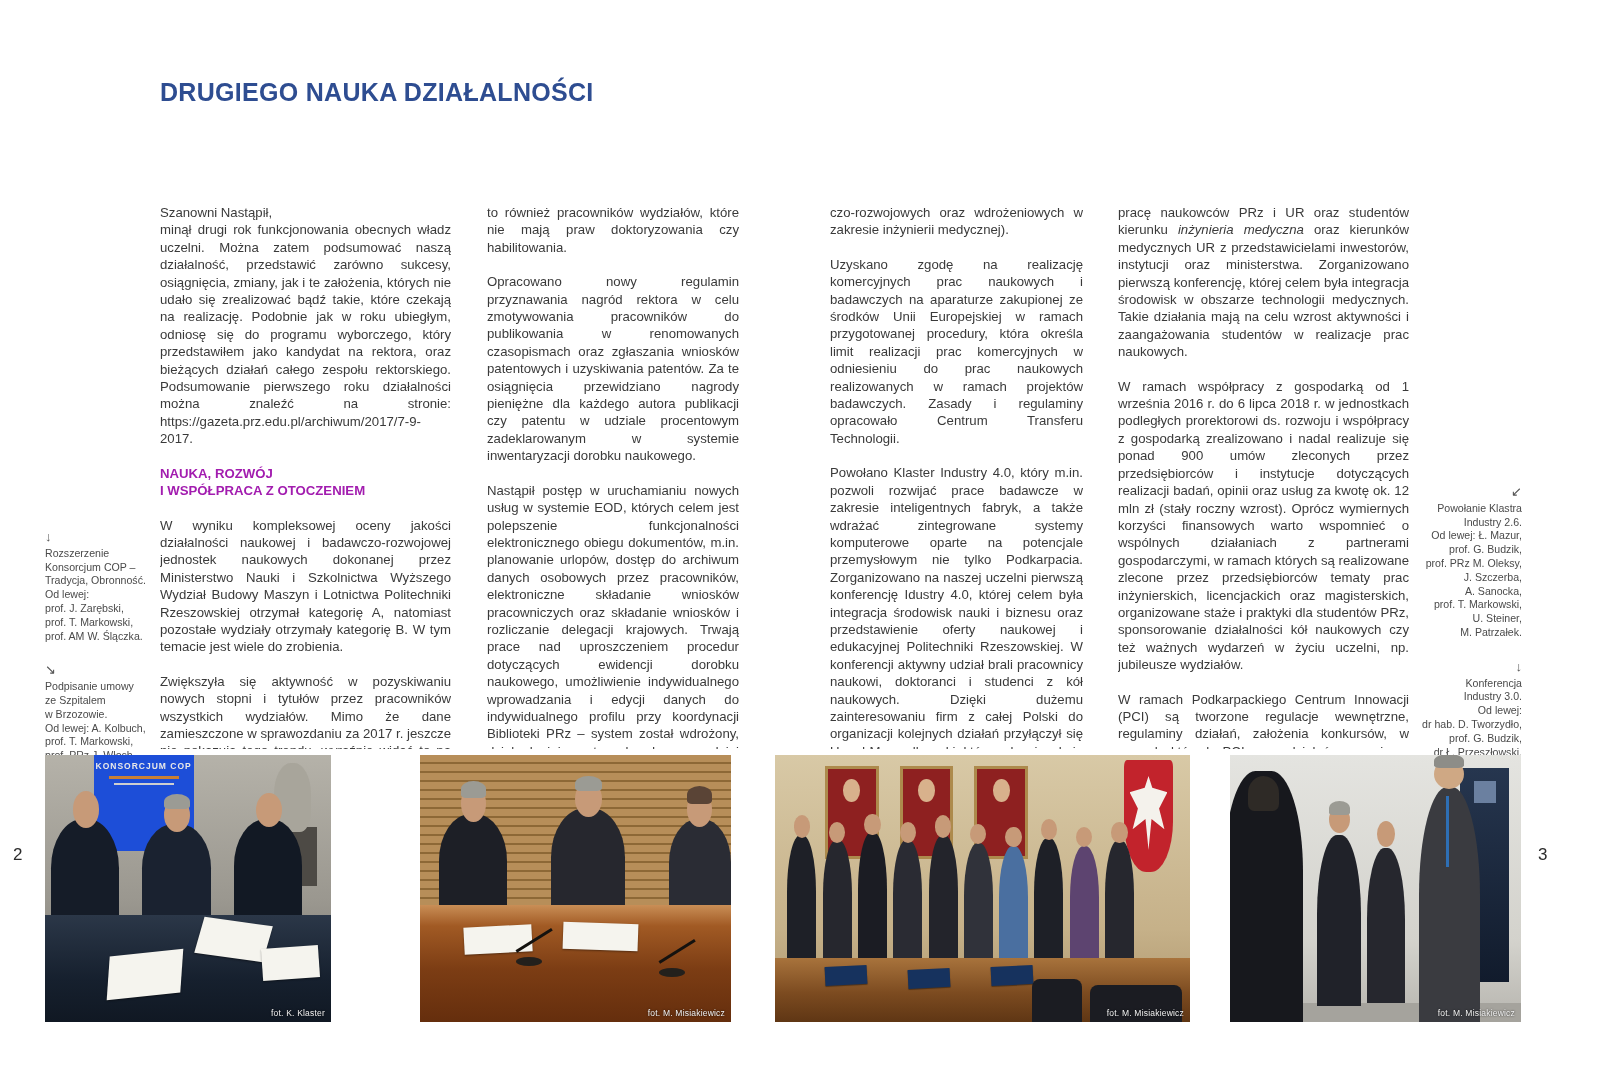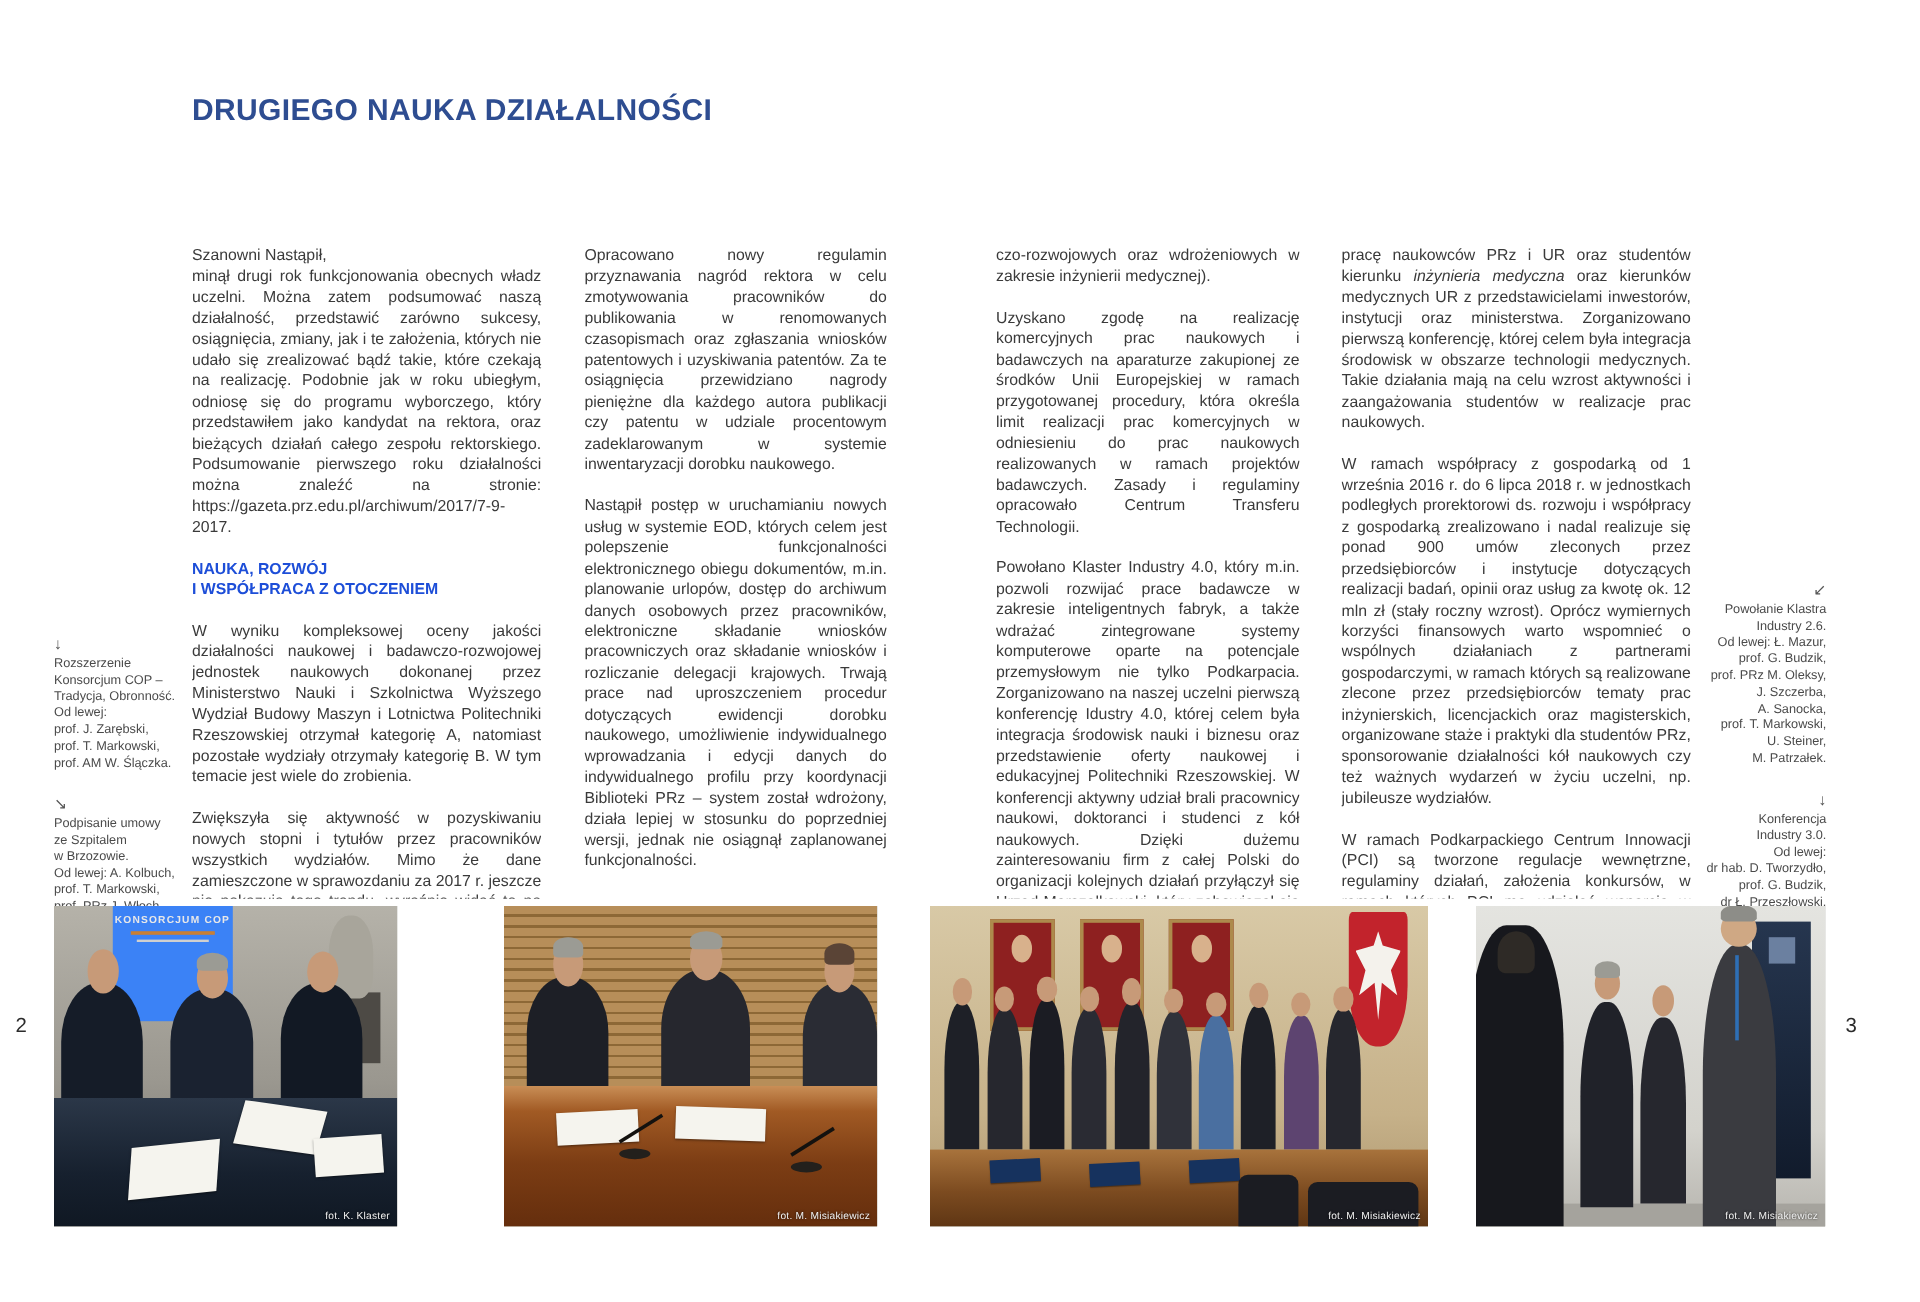--- a/index.html
+++ b/index.html
@@ -14,21 +14,21 @@
   .title .t2 .yr{font-weight:800;}
   
   .col{position:absolute;top:204px;height:545px;overflow:hidden;font-size:13.2px;line-height:17.4px;}
   #col1{left:160px;width:291px;}
   #col2{left:487px;width:252px;}
   #col3{left:830px;width:253px;}
   #col4{left:1118px;width:291px;}
   .p{margin:0 0 17px 0;}
   .p0{margin:0;}
   .j{text-align:justify;}
-  .colhead{margin:14px 0 17px 0;font-size:13.2px;font-weight:700;color:#1d4ed8;line-height:17.4px;}
+  .colhead{margin:14px 0 17px 0;font-size:13.2px;font-weight:700;color:#a21caf;line-height:17.4px;}
   .pre{white-space:pre-line;}
   em{font-style:italic;}
   
   .mcap{position:absolute;font-size:10.6px;line-height:13.8px;color:#4a4a4a;}
   .mcap .arrow{font-size:13px;color:#555;margin-bottom:3px;}
   #mcap-left{left:45px;top:530px;width:108px;text-align:left;}
   #mcap-right{left:1414px;top:485px;width:108px;text-align:right;}
   .capblock{margin-bottom:20px;}
   
   .pagenum{position:absolute;top:845px;font-size:17px;color:#2b2b2b;}
@@ -40,21 +40,21 @@
   #photo2{left:420px;width:311px;}
   #photo3{left:775px;width:415px;}
   #photo4{left:1230px;width:291px;}
   .pcap{position:absolute;right:6px;bottom:4px;font-size:8.5px;color:#f2f2f2;letter-spacing:.2px;z-index:9;text-shadow:0 0 2px rgba(0,0,0,.8);}
   .fig{position:absolute;border-radius:46% 46% 0 0;}
   .head{position:absolute;border-radius:50%;background:#c79a78;}
   .hair{position:absolute;border-radius:50% 50% 20% 20%;background:#9b9b94;}
   .paper{position:absolute;background:#f5f4ee;box-shadow:0 1px 2px rgba(0,0,0,.4);}
   
   .s1-wall{position:absolute;inset:0;background:linear-gradient(180deg,#b5b2a9 0%,#9a978f 55%,#73706a 100%);}
-  .s1-banner{position:absolute;left:17%;top:0;width:35%;height:36%;background:#3b82f6;padding-top:6px;box-sizing:border-box;text-align:center;}
+  .s1-banner{position:absolute;left:17%;top:0;width:35%;height:36%;background:#1d4ed8;padding-top:6px;box-sizing:border-box;text-align:center;}
   .s1-banner .btxt{color:#e8e8e8;font-size:8.5px;font-weight:700;letter-spacing:1px;}
   .s1-bar1{margin:5px auto 0;width:70%;height:3px;background:#c87f35;}
   .s1-bar2{margin:4px auto 0;width:60%;height:2px;background:#cfcfcf;}
   .s1-bust{position:absolute;right:7%;top:3%;width:13%;height:26%;background:#a8a59b;border-radius:45% 45% 30% 30%;}
   .s1-pedestal{position:absolute;right:5%;top:27%;width:17%;height:22%;background:#4d4a45;}
   .s1-table{position:absolute;left:0;right:0;bottom:0;height:40%;background:linear-gradient(180deg,#2b3748 0%,#16202e 60%,#101823 100%);}
   
   .s2-wall{position:absolute;inset:0;background:repeating-linear-gradient(180deg,#b78e59 0px,#b78e59 7px,#8d6836 7px,#8d6836 9px);}
   .s2-table{position:absolute;left:0;right:0;bottom:0;height:44%;background:linear-gradient(180deg,#c98e56 0%,#a15a24 18%,#7c3d14 55%,#652e0d 100%);}
   .mic-arm{position:absolute;width:42px;height:2.5px;background:#14120f;transform:rotate(-32deg);}
@@ -91,20 +91,21 @@
   <section class="col" id="col1">
     <p class="p p0">Szanowni Nastąpił,</p>
     <p class="p j">minął drugi rok funkcjonowania obecnych władz uczelni. Można zatem podsumować naszą działalność, przedstawić zarówno sukcesy, osiągnięcia, zmiany, jak i te założenia, których nie udało się zrealizować bądź takie, które czekają na realizację. Podobnie jak w roku ubiegłym, odniosę się do programu wyborczego, który przedstawiłem jako kandydat na rektora, oraz bieżących działań całego zespołu rektorskiego. Podsumowanie pierwszego roku działalności można znaleźć na stronie: https://gazeta.prz.edu.pl/archiwum/2017/7-9-2017.</p>
     <h3 class="colhead pre">NAUKA, ROZWÓJ
 I WSPÓŁPRACA Z OTOCZENIEM</h3>
     <p class="p j">W wyniku kompleksowej oceny jakości działalności naukowej i badawczo-rozwojowej jednostek naukowych dokonanej przez Ministerstwo Nauki i Szkolnictwa Wyższego Wydział Budowy Maszyn i Lotnictwa Politechniki Rzeszowskiej otrzymał kategorię A, natomiast pozostałe wydziały otrzymały kategorię B. W tym temacie jest wiele do zrobienia.</p>
     <p class="p j">Zwiększyła się aktywność w pozyskiwaniu nowych stopni i tytułów przez pracowników wszystkich wydziałów. Mimo że dane zamieszczone w sprawozdaniu za 2017 r. jeszcze nie pokazują tego trendu, wyraźnie widać to na podstawie składanych przez pracowników dokumentów oraz umów podpisywanych z innymi uczelniami w sprawie realizacji postępowań awansowych dla pracowników naszej uczelni. Dotyczy</p>
   </section>
 
   <section class="col" id="col2">
+    <p class="p j">to również pracowników wydziałów, które nie mają praw doktoryzowania czy habilitowania.</p>
     <p class="p j">Opracowano nowy regulamin przyznawania nagród rektora w celu zmotywowania pracowników do publikowania w renomowanych czasopismach oraz zgłaszania wniosków patentowych i uzyskiwania patentów. Za te osiągnięcia przewidziano nagrody pieniężne dla każdego autora publikacji czy patentu w udziale procentowym zadeklarowanym w systemie inwentaryzacji dorobku naukowego.</p>
     <p class="p j">Nastąpił postęp w uruchamianiu nowych usług w systemie EOD, których celem jest polepszenie funkcjonalności elektronicznego obiegu dokumentów, m.in. planowanie urlopów, dostęp do archiwum danych osobowych przez pracowników, elektroniczne składanie wniosków pracowniczych oraz składanie wniosków i rozliczanie delegacji krajowych. Trwają prace nad uproszczeniem procedur dotyczących ewidencji dorobku naukowego, umożliwienie indywidualnego wprowadzania i edycji danych do indywidualnego profilu przy koordynacji Biblioteki PRz – system został wdrożony, działa lepiej w stosunku do poprzedniej wersji, jednak nie osiągnął zaplanowanej funkcjonalności.</p>
 
   </section>
 
   <section class="col" id="col3">
     <p class="p j">czo-rozwojowych oraz wdrożeniowych w zakresie inżynierii medycznej).</p>
     <p class="p j">Uzyskano zgodę na realizację komercyjnych prac naukowych i badawczych na aparaturze zakupionej ze środków Unii Europejskiej w ramach przygotowanej procedury, która określa limit realizacji prac komercyjnych w odniesieniu do prac naukowych realizowanych w ramach projektów badawczych. Zasady i regulaminy opracowało Centrum Transferu Technologii.</p>
     <p class="p j">Powołano Klaster Industry 4.0, który m.in. pozwoli rozwijać prace badawcze w zakresie inteligentnych fabryk, a także wdrażać zintegrowane systemy komputerowe oparte na potencjale przemysłowym nie tylko Podkarpacia. Zorganizowano na naszej uczelni pierwszą konferencję Idustry 4.0, której celem była integracja środowisk nauki i biznesu oraz przedstawienie oferty naukowej i edukacyjnej Politechniki Rzeszowskiej. W konferencji aktywny udział brali pracownicy naukowi, doktoranci i studenci z kół naukowych. Dzięki dużemu zainteresowaniu firm z całej Polski do organizacji kolejnych działań przyłączył się Urząd Marszałkowski, który zobowiązał się do sfinansowania pięciu kolejnych zaplanowanych spotkań „PRz-Gospodarka Narodowa”. Powołany przez Politechnikę Rzeszowską, Uniwersytet Rzeszowski oraz firmy i instytucje z obszaru medycyny i technologii medycznych Klaster Technologia w Medycynie ma ułatwić współ-</p>
   </section>

